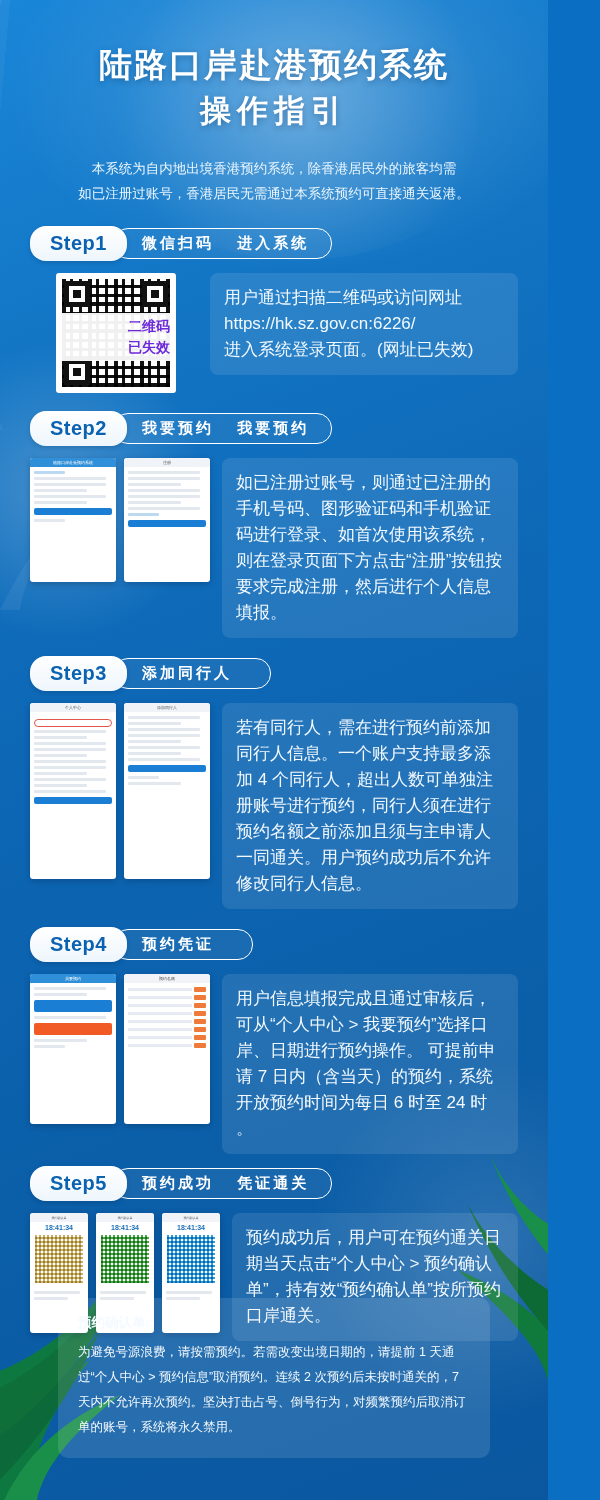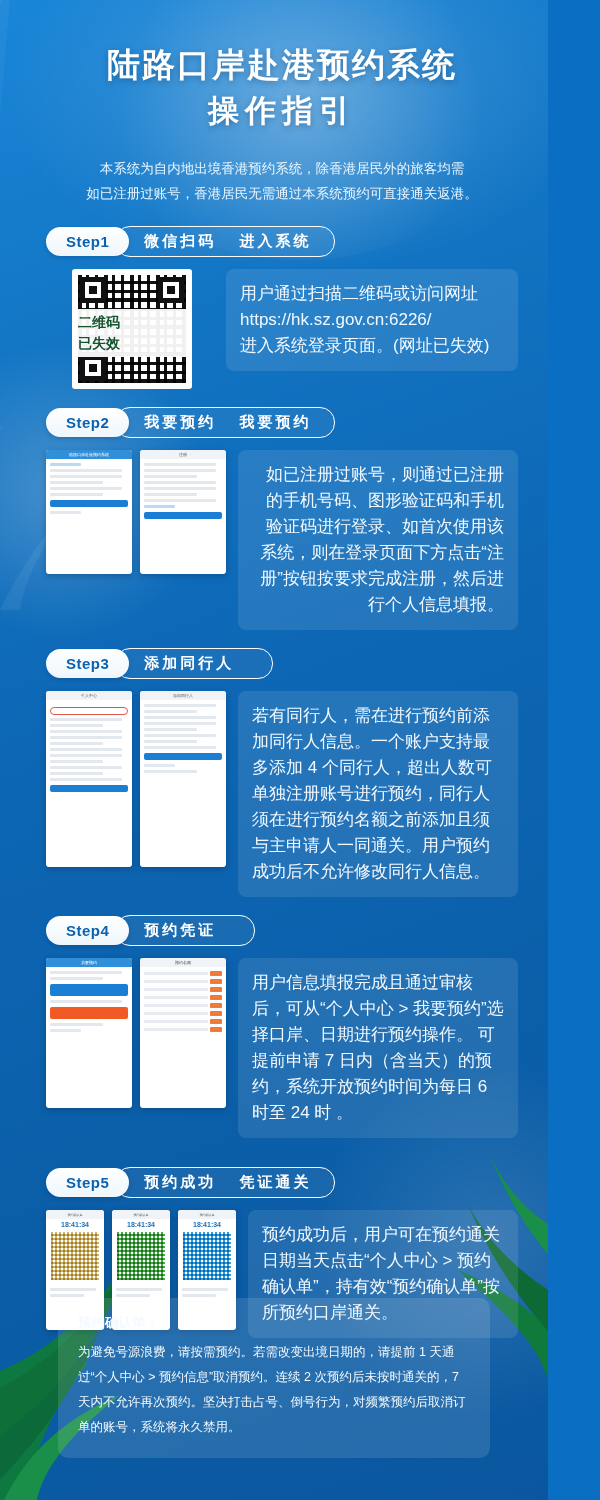--- a/index.html
+++ b/index.html
@@ -9,21 +9,20 @@
     background: #0a6fc2;
     overflow: hidden;
   }
   .page {
     position: relative;
     width: 548px; height: 1500px;
     background:
       radial-gradient(ellipse 420px 260px at 300px 90px, rgba(255,255,255,0.18), rgba(255,255,255,0) 70%),
       linear-gradient(160deg, #1a86d8 0%, #1275c4 22%, #0d67b5 45%, #0b5fa9 70%, #0a579f 100%);
     overflow: hidden;
-    padding-left: 16px;
   }
   
   .tex {
     position: absolute; left: 0; top: 0; width: 600px; height: 430px;
     background:
       linear-gradient(115deg, rgba(255,255,255,0.07) 0 2px, transparent 2px 46px),
       linear-gradient(65deg, rgba(255,255,255,0.05) 0 3px, transparent 3px 64px),
       linear-gradient(95deg, rgba(255,255,255,0.045) 0 10px, transparent 10px 120px);
     opacity: .9;
   }
@@ -63,21 +62,21 @@
   
   .steps { position: relative; margin-top: 20px; }
   .step { position: relative; margin: 0 30px 8px 30px; }
   .step-head {
     display: flex; align-items: center; gap: 0;
     margin-bottom: 12px;
   }
   .pill {
     background: linear-gradient(180deg,#ffffff,#eef6fc);
     color: #0b62b0;
-    font-size: 15px;
+    font-size: 20px;
     font-weight: bold;
     padding: 6px 20px;
     border-radius: 16px;
     box-shadow: 0 2px 4px rgba(0,30,60,0.18);
     position: relative;
     z-index: 2;
     letter-spacing: .5px;
   }
   .head-cap {
     margin-left: -14px;
@@ -128,22 +127,22 @@
     border: 5px solid #111; background: #fff;
   }
   .qr .eye::after {
     content: ""; position: absolute; inset: 4px; background: #111;
   }
   .qr .e1 { left: 2px; top: 2px; }
   .qr .e2 { right: 2px; top: 2px; }
   .qr .e3 { left: 2px; bottom: 2px; }
   .qr-label {
     position: absolute; left: 0; right: 0; top: 34px;
-    text-align: left;
-    font-size: 14px; font-weight: bold; color: #14532d;
+    text-align: right;
+    font-size: 14px; font-weight: bold; color: #6d28d9;
     line-height: 21px;
     background: rgba(255,255,255,0.94);
     padding: 3px 0;
   }
 
   
   .phone {
     width: 86px;
     background: #fff;
     border-radius: 3px;
@@ -256,21 +255,21 @@
           </div>
         </div>
         <div class="desc" style="margin-left:22px;">
           <div>用户通过扫描二维码或访问网址</div>
           <div>https://hk.sz.gov.cn:6226/</div>
           <div>进入系统登录页面。(网址已失效)</div>
         </div>
       </div>
     </div>
 
-    <div class="step" style="margin-top:18px;text-align:right;">
+    <div class="step" style="margin-top:18px;">
       <div class="step-head">
         <div class="pill">Step2</div>
         <div class="head-cap">
           <span>我要预约</span>
           <span class="sub">我要预约</span>
         </div>
       </div>
       <div class="step-body">
         <div class="shots">
           <div class="phone" style="height:124px;">
@@ -411,21 +410,21 @@
                   <div class="fill"></div>
                   <div class="tagr"></div>
                 </div>
             </div>
           </div>
         </div>
         <div class="desc">用户信息填报完成且通过审核后，可从“个人中心 &gt; 我要预约”选择口岸、日期进行预约操作。 可提前申请 7 日内（含当天）的预约，系统开放预约时间为每日 6 时至 24 时 。</div>
       </div>
     </div>
 
-    <div class="step" style="margin-top:29px;">
+    <div class="step" style="margin-top:12px;">
       <div class="step-head">
         <div class="pill">Step5</div>
         <div class="head-cap">
           <span>预约成功</span>
           <span class="sub">凭证通关</span>
         </div>
       </div>
       <div class="step-body">
         <div class="shots">
           <div class="phone" style="width:58px; height:120px;">

